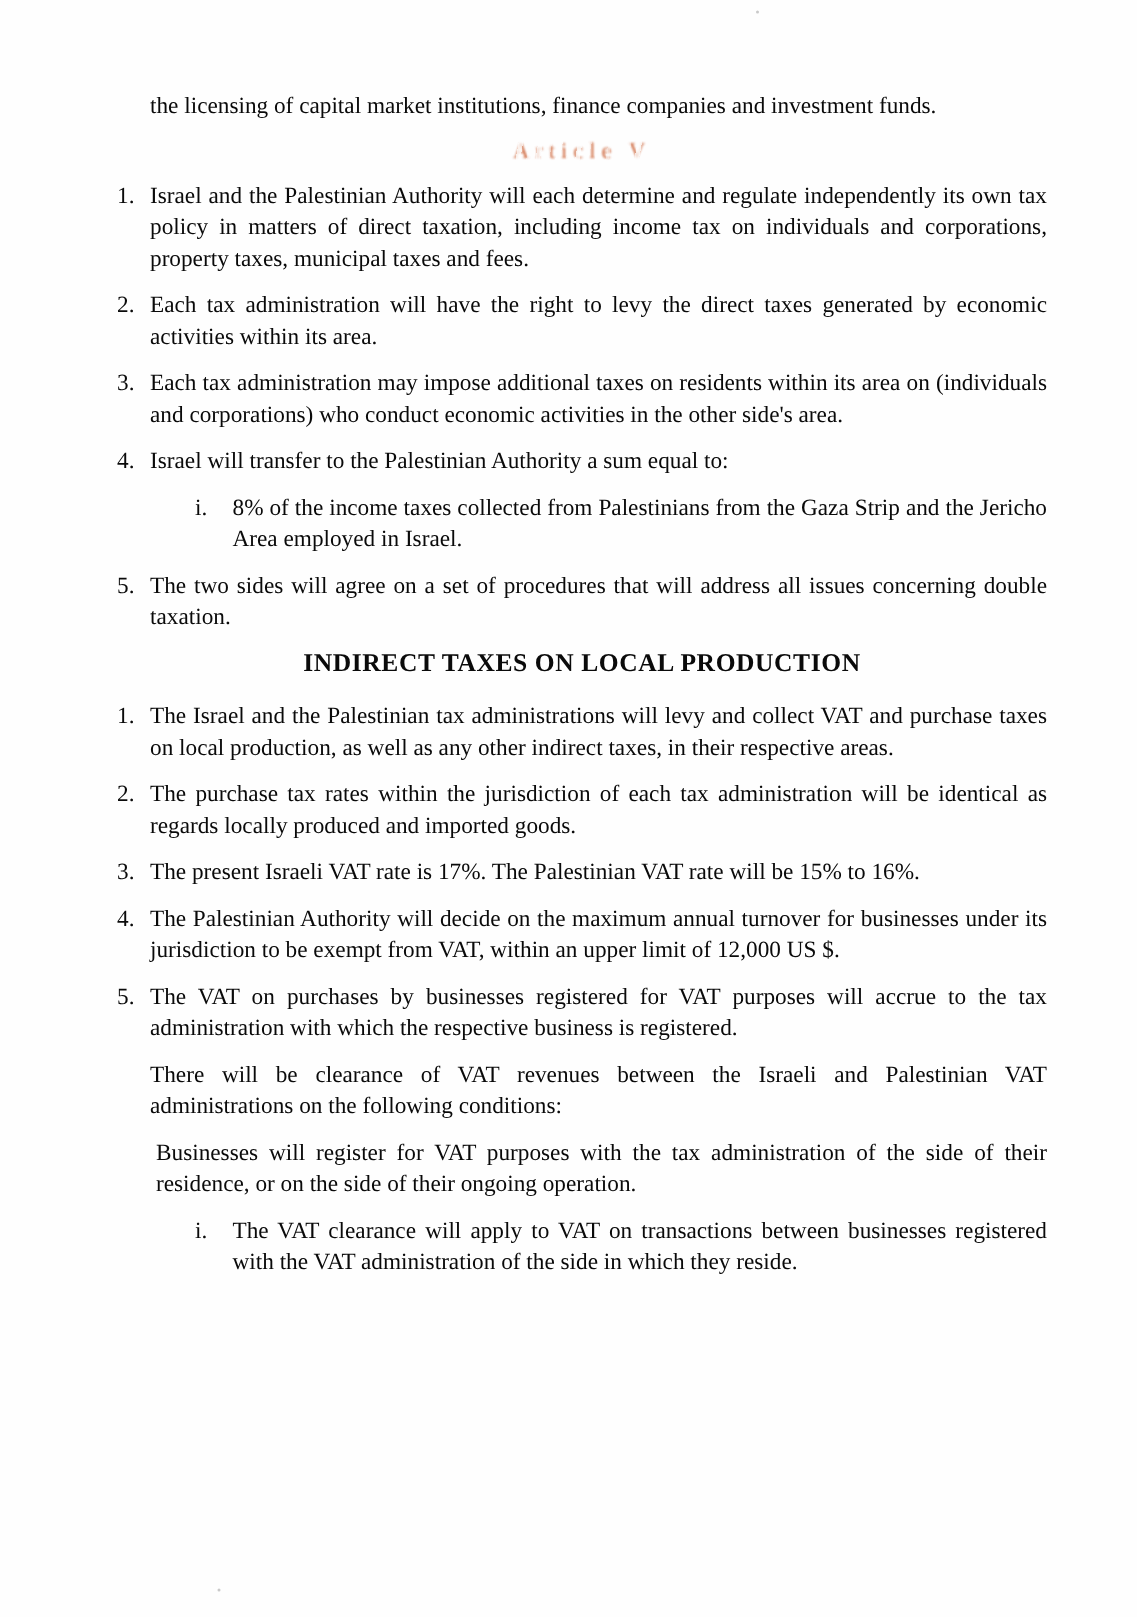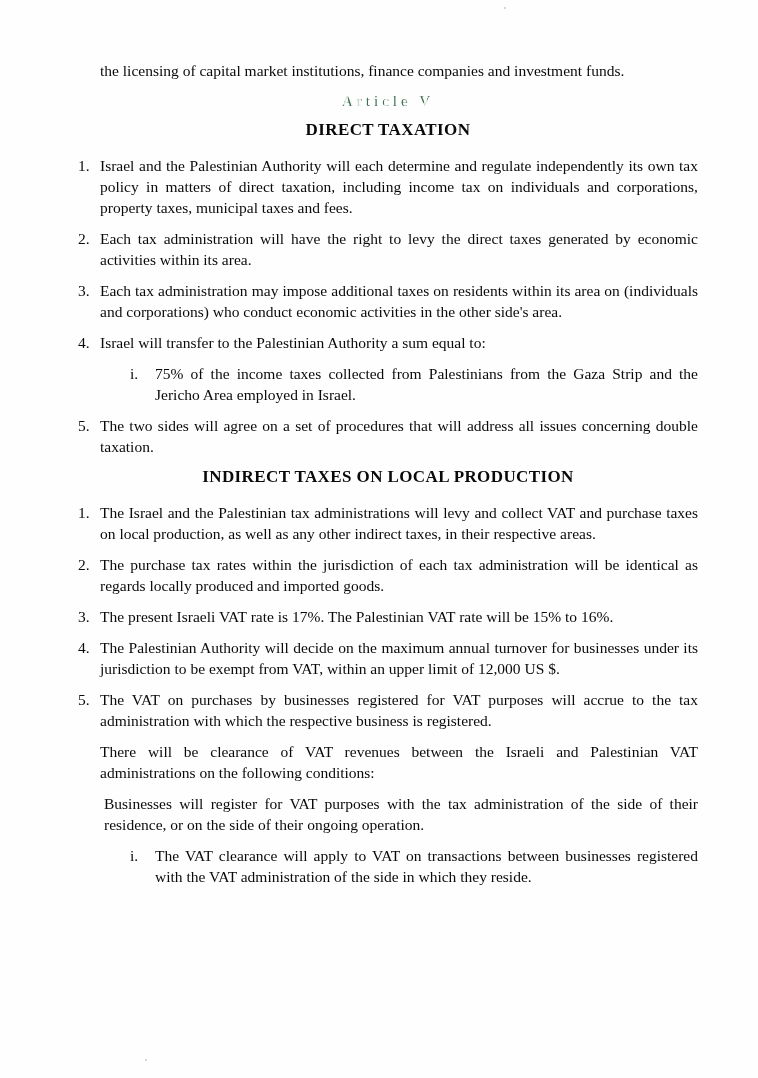--- a/index.html
+++ b/index.html
@@ -18,21 +18,21 @@
     left: 78px;
     width: 620px;
   }
   p, .item-text { margin: 0; font-size: 15.5px; line-height: 21px; text-align: justify; }
   .intro { margin-left: 22px; margin-bottom: 11px; }
 
   .article-heading {
     text-align: center;
     font-size: 15px;
     letter-spacing: 4px;
-    color: #14532d;
+    color: #c2410c;
     margin: 12px 0 10px 0;
     filter: blur(0.6px);
     opacity: 0.82;
     -webkit-mask-image: repeating-linear-gradient(100deg, #000 0 4px, rgba(0,0,0,.25) 4px 7px, #000 7px 11px, rgba(0,0,0,.55) 11px 13px);
     mask-image: repeating-linear-gradient(100deg, #000 0 4px, rgba(0,0,0,.25) 4px 7px, #000 7px 11px, rgba(0,0,0,.55) 11px 13px);
   }
   .section-title {
     text-align: center;
     font-size: 17px;
     font-weight: bold;
@@ -67,41 +67,40 @@
 </style>
 </head>
 <body>
 
 <div class="page">
   <div class="content">
 
     <p class="intro">the licensing of capital market institutions, finance companies and investment funds.</p>
 
     <div class="article-heading">Article V</div>
-    <div class="section-title">DIRECT TAXATION</div>
 
     <div class="list-item">
       <span class="num">1.</span>
       <p class="item-text">Israel and the Palestinian Authority will each determine and regulate independently its own tax policy in matters of direct taxation, including income tax on individuals and corporations, property taxes, municipal taxes and fees.</p>
     </div>
     <div class="list-item">
       <span class="num">2.</span>
       <p class="item-text">Each tax administration will have the right to levy the direct taxes generated by economic activities within its area.</p>
     </div>
     <div class="list-item">
       <span class="num">3.</span>
       <p class="item-text">Each tax administration may impose additional taxes on residents within its area on (individuals and corporations) who conduct economic activities in the other side's area.</p>
     </div>
     <div class="list-item">
       <span class="num">4.</span>
       <p class="item-text">Israel will transfer to the Palestinian Authority a sum equal to:</p>
     </div>
     <div class="sub-item">
       <span class="num">i.</span>
-      <p class="item-text">75% of the income taxes collected from Palestinians from the Gaza Strip and the Jericho Area employed in Israel.</p>
+      <p class="item-text">8% of the income taxes collected from Palestinians from the Gaza Strip and the Jericho Area employed in Israel.</p>
     </div>
     <div class="list-item">
       <span class="num">5.</span>
       <p class="item-text">The two sides will agree on a set of procedures that will address all issues concerning double taxation.</p>
     </div>
 
     <div class="section-title">INDIRECT TAXES ON LOCAL PRODUCTION</div>
 
     <div class="list-item">
       <span class="num">1.</span>

